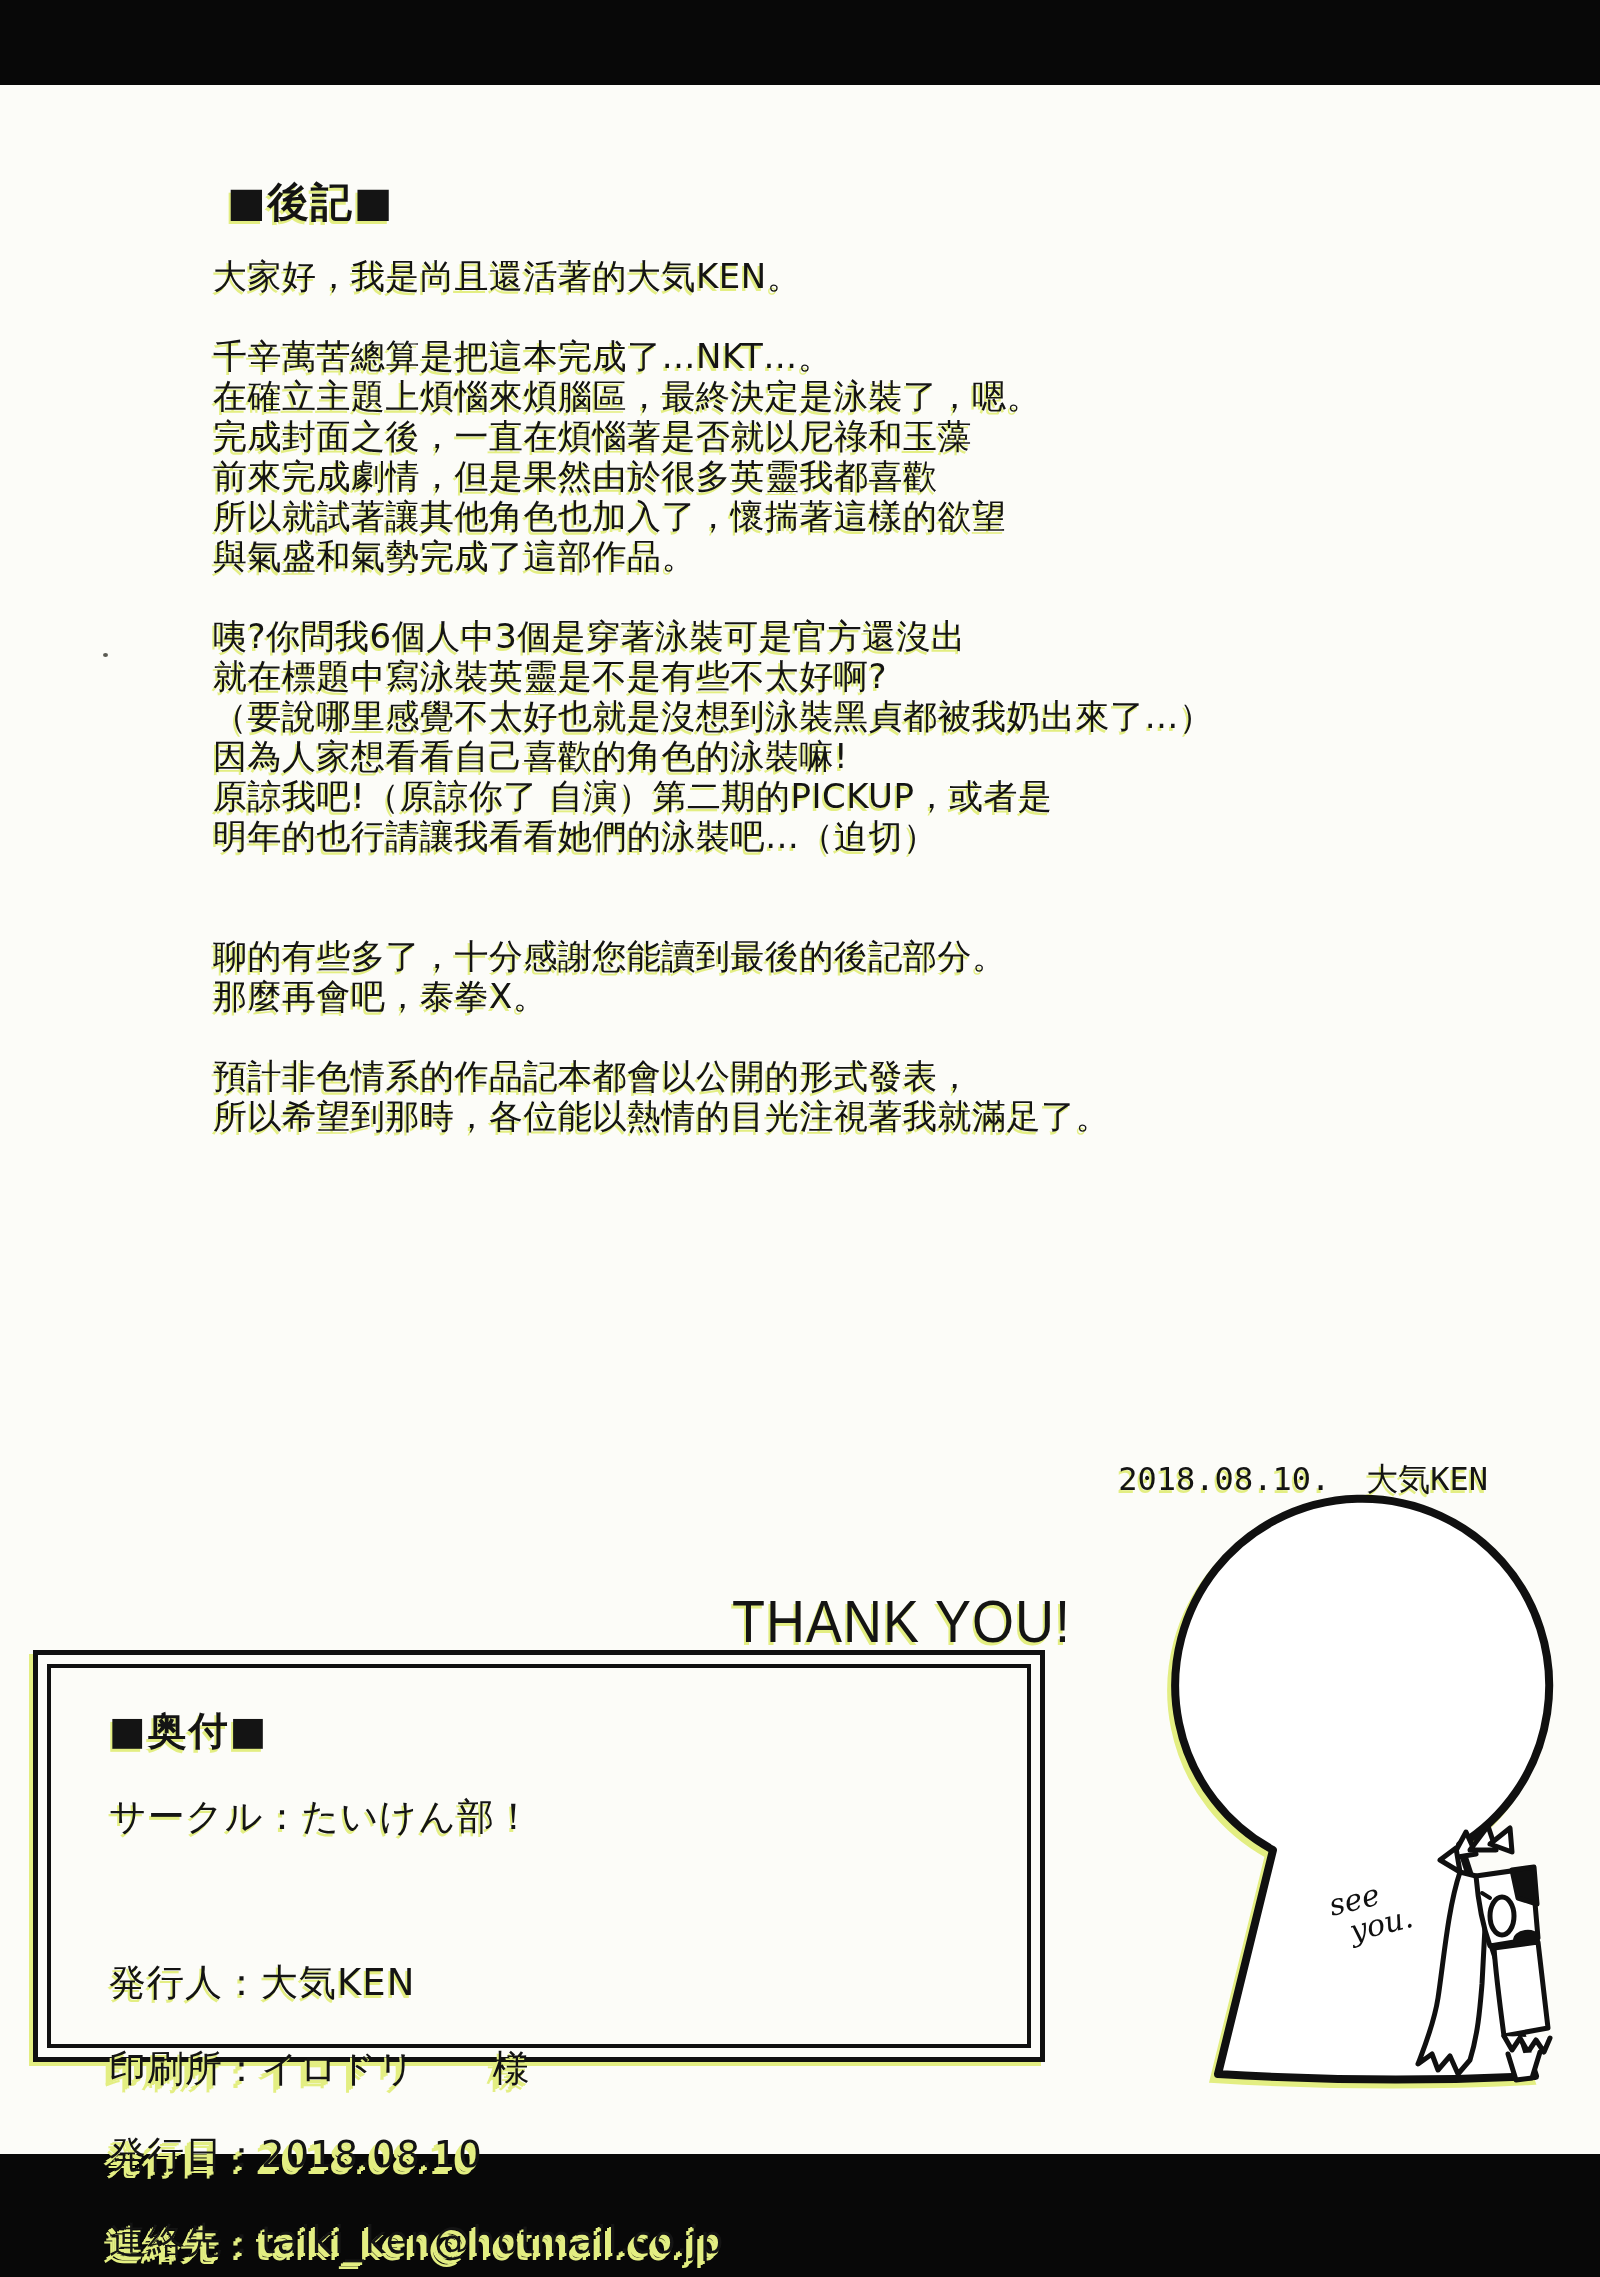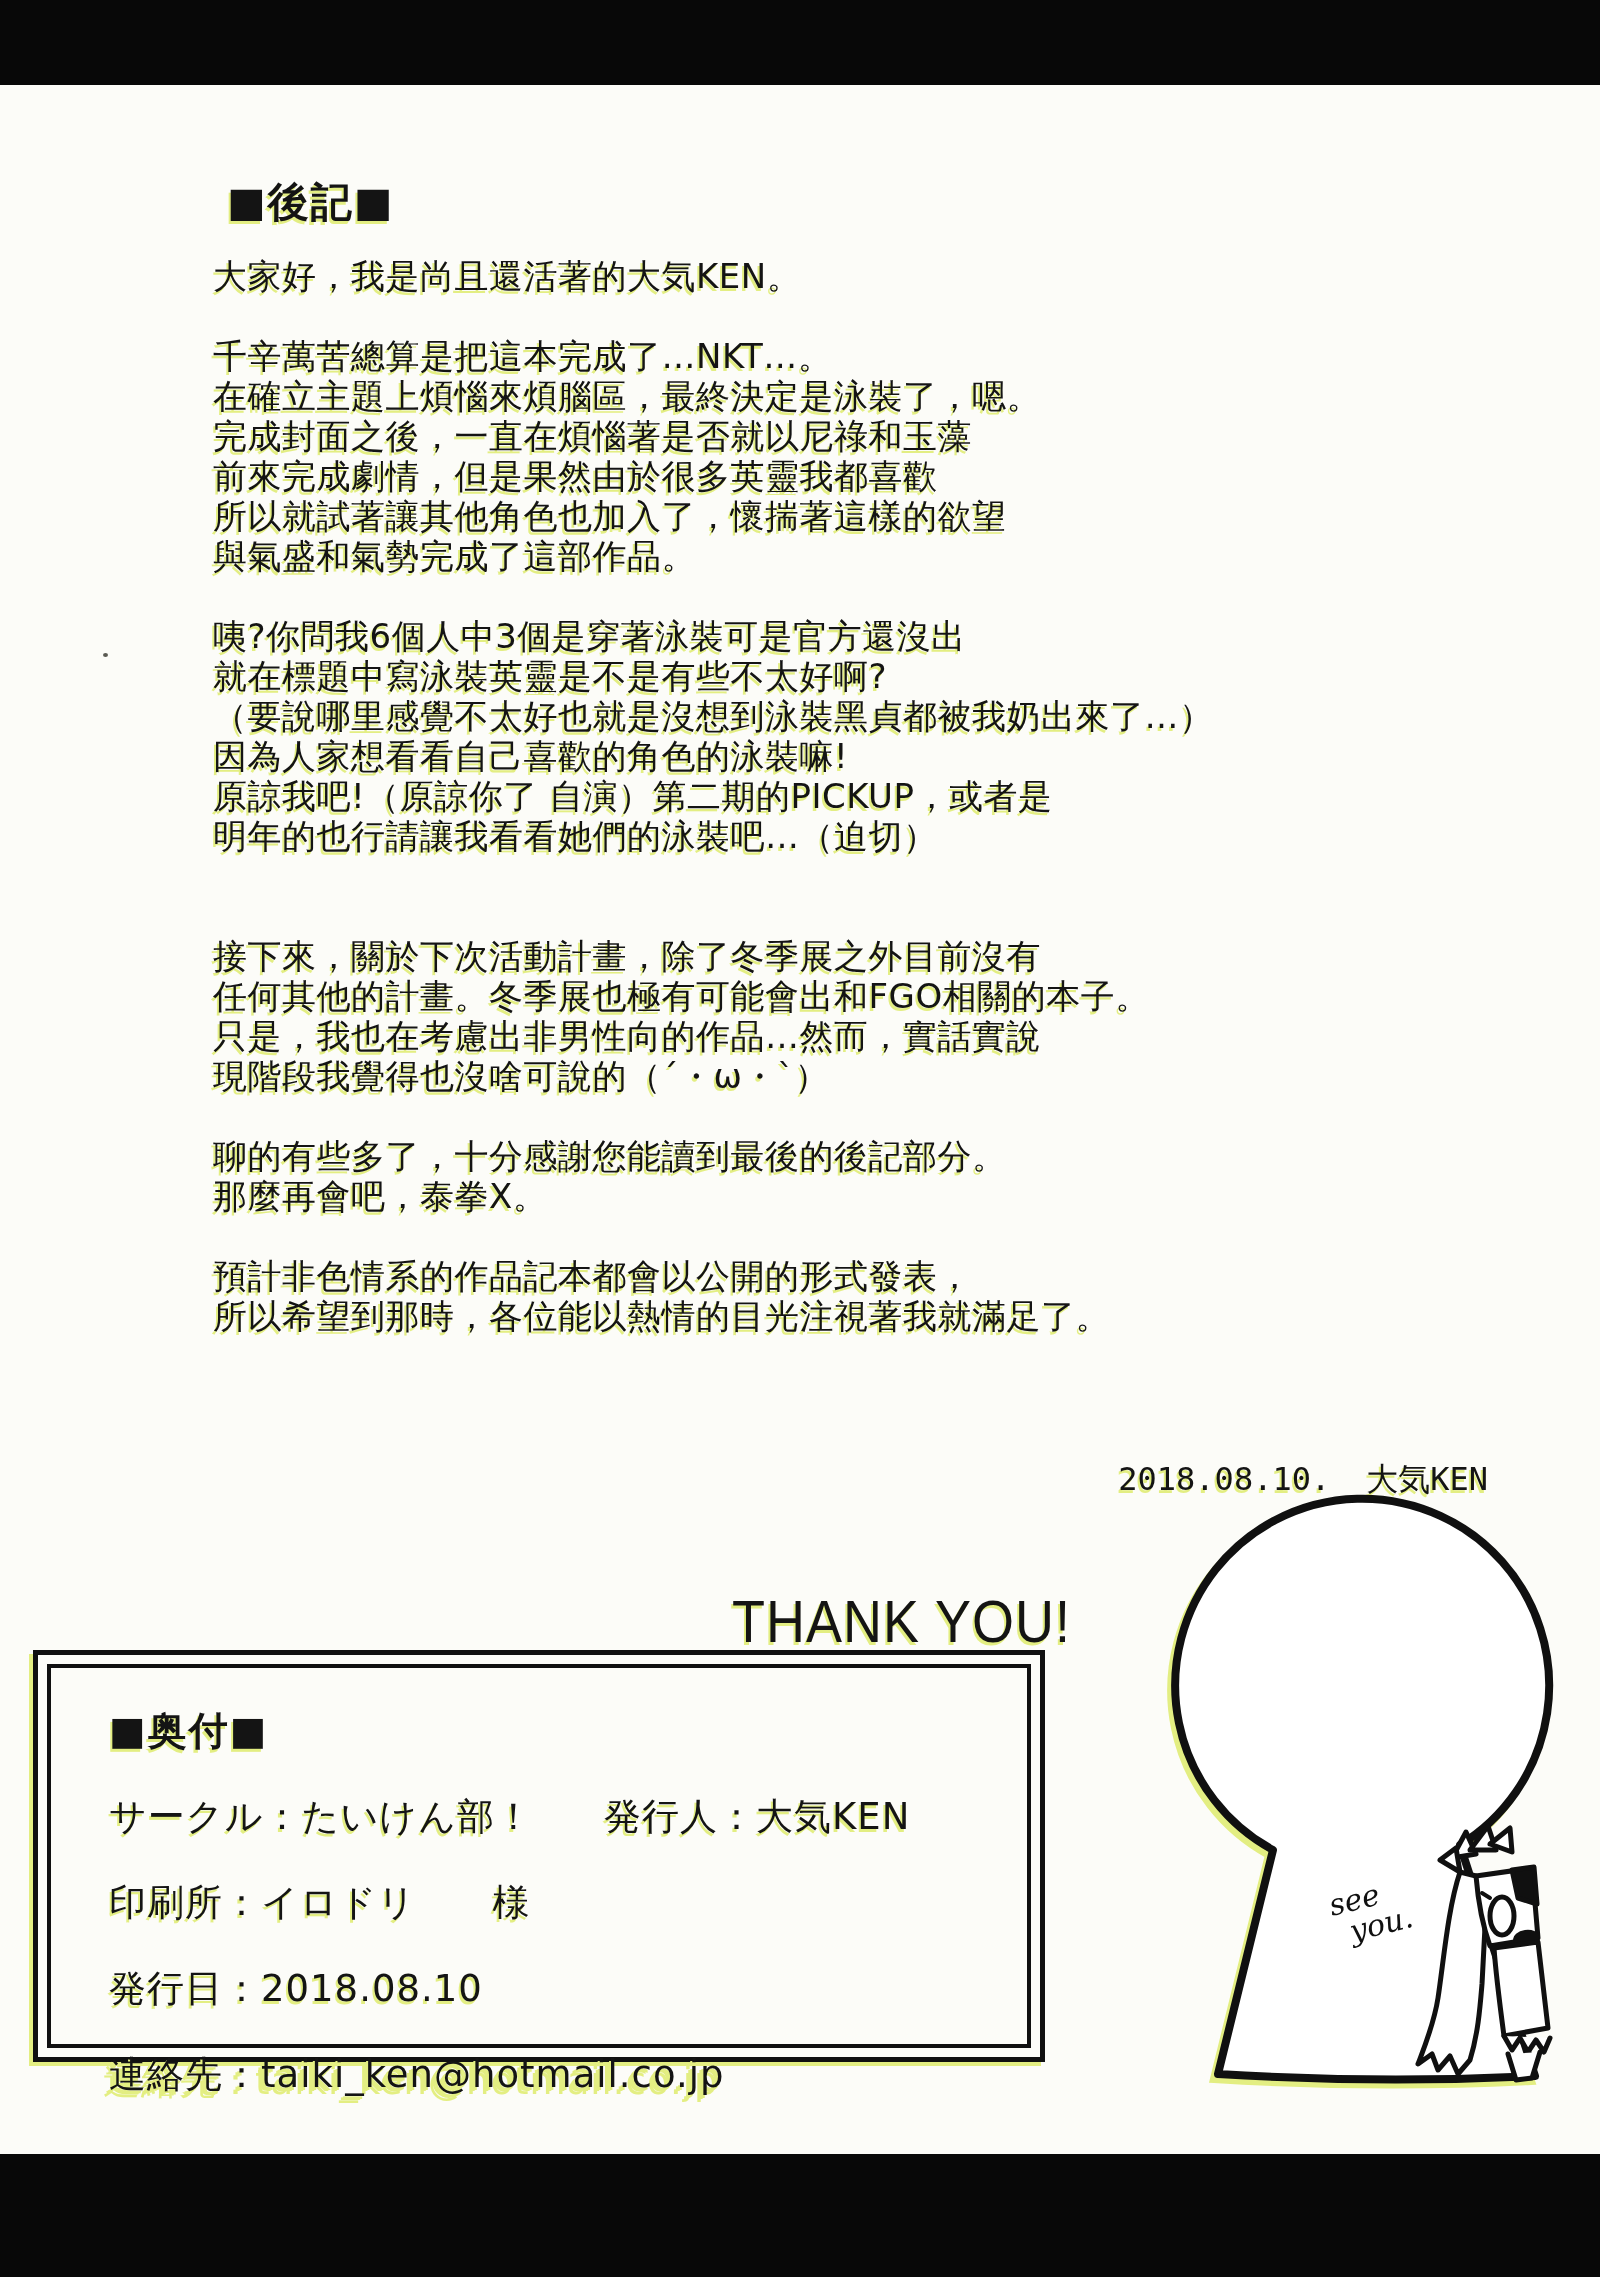--- a/index.html
+++ b/index.html
@@ -56,23 +56,23 @@
     position:absolute;left:9px;top:9px;right:9px;bottom:9px;
     border:4px solid #101010;
     padding:36px 32px 0 58px;
     box-sizing:border-box;
   }
   #colophon-heading{
     font-size:39px;font-weight:bold;letter-spacing:2px;
     margin-bottom:34px;
   }
   .colophon-row{
-    display:flex;gap:71px;
+    display:flex;gap:116px;
     font-size:37px;letter-spacing:1px;
-    margin-bottom:36px;white-space:nowrap;
+    margin-bottom:36px;white-space:nowrap;flex-direction:column;
   }
 
   #doodle{position:absolute;left:1160px;top:1468px;width:430px;height:640px;}
 
   #scan-speck{
     position:absolute;left:103px;top:653px;width:5px;height:4px;
     background:#5a5a52;border-radius:50%;
   }
 </style>
 </head>
@@ -98,26 +98,20 @@
         <div class="line">所以就試著讓其他角色也加入了，懷揣著這樣的欲望</div>
         <div class="line">與氣盛和氣勢完成了這部作品。</div>
       </div>
       <div class="para">
         <div class="line">咦?你問我6個人中3個是穿著泳裝可是官方還沒出</div>
         <div class="line">就在標題中寫泳裝英靈是不是有些不太好啊?</div>
         <div class="line">（要說哪里感覺不太好也就是沒想到泳裝黑貞都被我奶出來了…）</div>
         <div class="line">因為人家想看看自己喜歡的角色的泳裝嘛!</div>
         <div class="line">原諒我吧!（原諒你了 自演）第二期的PICKUP，或者是</div>
         <div class="line">明年的也行請讓我看看她們的泳裝吧…（迫切）</div>
-      </div>
-      <div class="para">
-        <div class="line">接下來，關於下次活動計畫，除了冬季展之外目前沒有</div>
-        <div class="line">任何其他的計畫。冬季展也極有可能會出和FGO相關的本子。</div>
-        <div class="line">只是，我也在考慮出非男性向的作品…然而，實話實說</div>
-        <div class="line">現階段我覺得也沒啥可說的（´・ω・`）</div>
       </div>
       <div class="para">
         <div class="line">聊的有些多了，十分感謝您能讀到最後的後記部分。</div>
         <div class="line">那麼再會吧，泰拳X。</div>
       </div>
       <div class="para">
         <div class="line">預計非色情系的作品記本都會以公開的形式發表，</div>
         <div class="line">所以希望到那時，各位能以熱情的目光注視著我就滿足了。</div>
       </div>
     </div>

